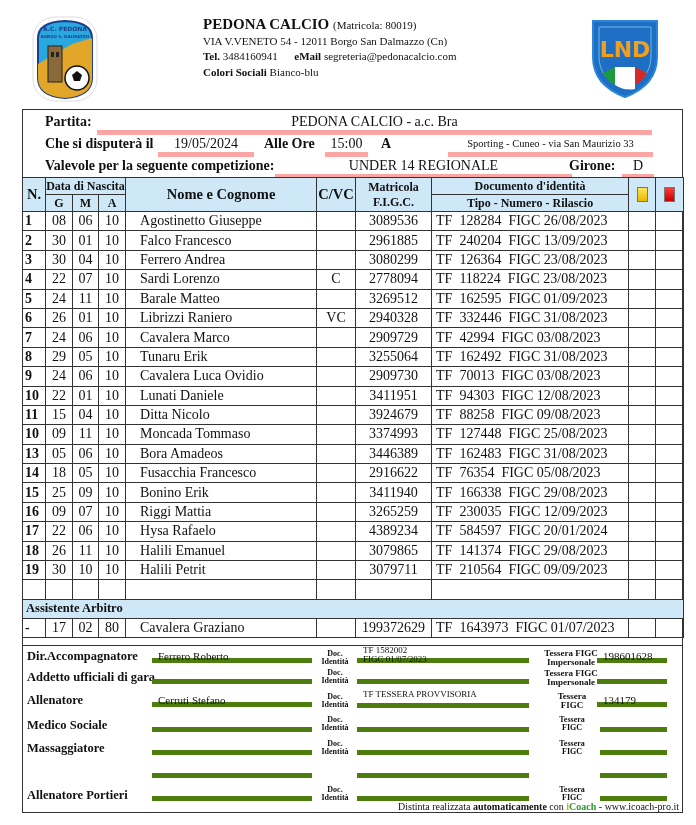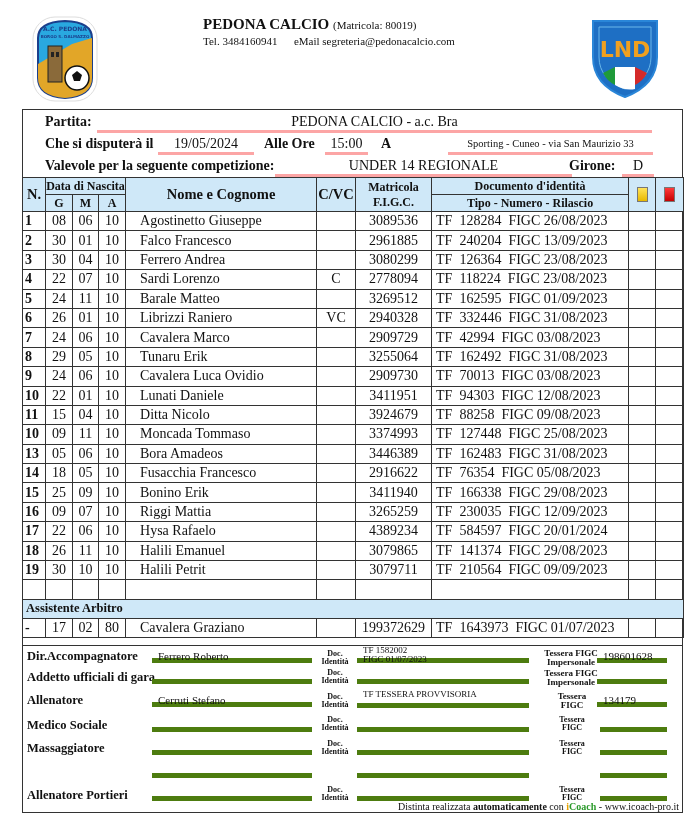--- a/index.html
+++ b/index.html
@@ -6,27 +6,27 @@
   body { width:696px; height:825px; position:relative; overflow:hidden;
          font-family:"Liberation Serif","DejaVu Serif",serif; color:#111; }
   .abs { position:absolute; }
 
   
   .logo-left { left:32px; top:16px; width:66px; height:86px; }
   .logo-right { left:589px; top:17px; width:72px; height:82px; }
   .club-block { left:203px; top:17px; font-size:11px; line-height:15.5px; }
   .club-block .name { font-size:15px; font-weight:bold; }
   .club-block .name small { font-size:11px; font-weight:normal;margin-top:48px; }
-  .club-block b { font-weight:normal; }
+  .club-block b { font-weight:bold; }
 
   
   .frame { left:22px; top:109px; width:661px; height:704px; border:1.5px solid #333; box-sizing:border-box; }
 
   .hdr-line { position:absolute; font-size:14px; font-weight:bold; }
-  .fill { position:absolute; border-bottom:3px solid #fca5a5; font-size:14px; text-align:center; height:17px; line-height:17px; }
+  .fill { position:absolute; border-bottom:5px solid #fca5a5; font-size:14px; text-align:center; height:17px; line-height:17px; }
   .fill.small { font-size:10.5px; }
 
   
   table.roster { position:absolute; left:22px; top:177px; width:661px; border-collapse:collapse; table-layout:fixed; }
   table.roster td, table.roster th { border:1.2px solid #333; padding:0; height:18.4px; font-size:14px; white-space:nowrap; overflow:hidden; }
   table.roster th { background:#cfe8f8; font-weight:bold; font-size:12px; text-align:center; height:16px; }
   table.roster th.big { font-size:14.5px; }
   td.num { font-weight:bold; font-size:13px; padding-left:2px !important; }
   td.c { text-align:center; }
   td.nm { font-size:11.5px; padding-left:14px !important; }
@@ -63,21 +63,23 @@
     <rect x="24" y="36" width="3" height="5" fill="#222"></rect>
     <circle cx="45" cy="62" r="12" fill="#fff" stroke="#111" stroke-width="1.5"></circle>
     <path d="M45 55 l5 4 -2 6 -6 0 -2 -6z" fill="#111"></path>
     <text x="33" y="15" font-size="6" font-weight="bold" fill="#1b3f8c" text-anchor="middle" font-family="DejaVu Sans, sans-serif">A.C. PEDONA</text>
     <text x="33" y="22" font-size="4" font-weight="bold" fill="#1b3f8c" text-anchor="middle" font-family="DejaVu Sans, sans-serif">BORGO S. DALMAZZO</text>
   </svg>
 </div>
 
 <div class="abs club-block">
   <div class="name"><span>PEDONA CALCIO</span> <small>(Matricola: 80019)</small></div>
+  <div>VIA V.VENETO 54 - 12011 Borgo San Dalmazzo (Cn)</div>
   <div><b>Tel.</b> <span>3484160941</span>&nbsp;&nbsp;&nbsp;&nbsp;&nbsp;&nbsp;<b>eMail</b> <span>segreteria@pedonacalcio.com</span></div>
+  <div><b>Colori Sociali</b> <span>Bianco-blu</span></div>
 </div>
 
 <div class="abs logo-right">
   <svg width="72" height="82" viewBox="0 0 72 82">
     <path d="M4 4 L68 4 L68 40 Q68 68 36 80 Q4 68 4 40 Z" fill="#1e6fc4" stroke="#2a86d8" stroke-width="2"></path>
     <path d="M10 10 L62 10 L62 40 Q62 62 36 72 Q10 62 10 40 Z" fill="none" stroke="#6ab8ea" stroke-width="1"></path>
     <text x="36" y="40" font-size="22" font-weight="bold" fill="#f0a020" text-anchor="middle" font-family="DejaVu Sans, sans-serif">LND</text>
     <path d="M14 56 L26 50 L26 68 Q18 64 14 56 Z" fill="#1f9a3a"></path>
     <path d="M26 50 L46 50 L46 72 Q36 74 26 68 Z" fill="#ffffff"></path>
     <path d="M46 50 L58 56 Q54 64 46 68 Z" fill="#d42a2a"></path>

